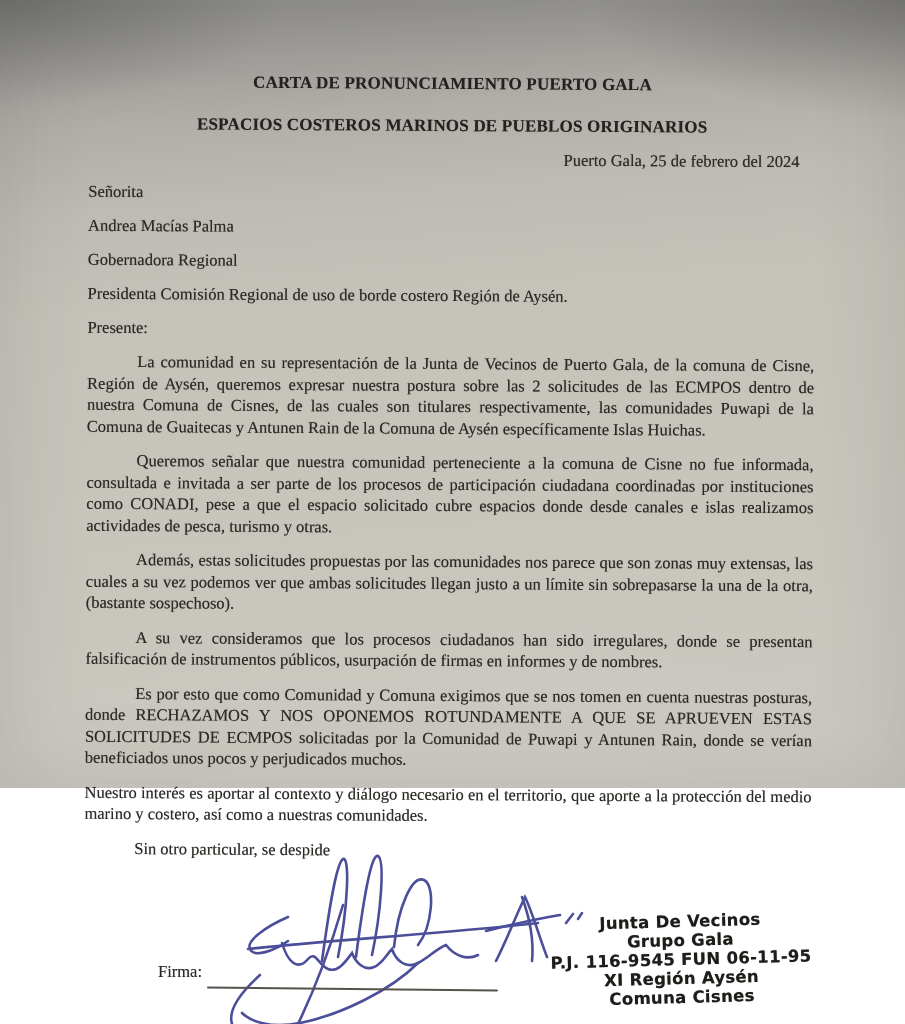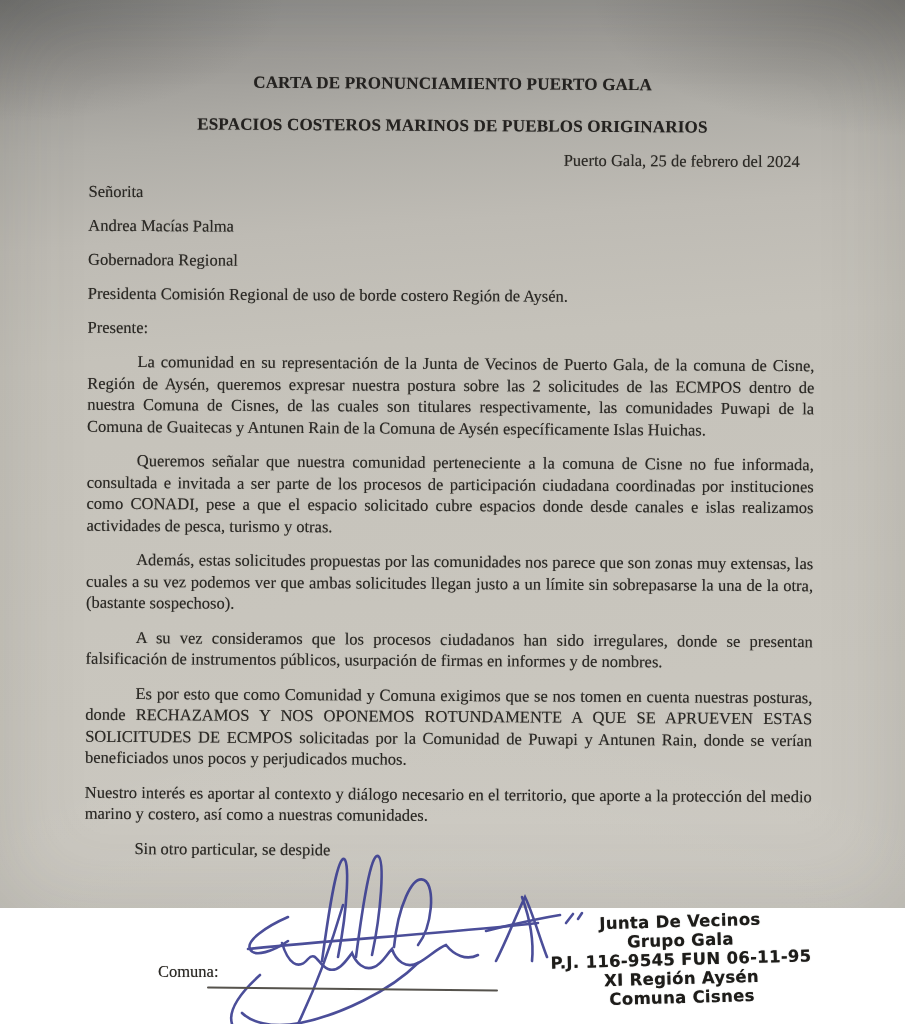--- a/index.html
+++ b/index.html
@@ -9,21 +9,21 @@
   body {
     font-family: "Liberation Serif", "DejaVu Serif", serif;
     position: relative;
   }
 
   
   .sheet {
     position: absolute;
     inset: 0;
     width: 905px;
-    height: 908px;
+    height: 788px;
     background:
       radial-gradient(42% 18% at 0% 0%,   rgba(52,52,50,0.30), rgba(52,52,50,0) 75%),
       radial-gradient(46% 20% at 100% 0%, rgba(52,52,50,0.33), rgba(52,52,50,0) 75%),
       radial-gradient(120% 55% at 50% 112%, rgba(255,255,248,0.10), rgba(255,255,248,0) 60%),
       linear-gradient(176deg,
         #8b8b89 0%,
         #9c9a96 7%,
         #b0aea8 16%,
         #bebbb4 26%,
         #c5c2ba 38%,
@@ -183,21 +183,21 @@
 
       <path d="M 326 116 C 338 92, 348 66, 355 52 C 362 66, 370 94, 377 112"></path>
       <path d="M 316 86 C 340 80, 366 74, 390 70"></path>
       <path d="M 352 52 C 360 74, 364 96, 362 116"></path>
 
       <path d="M 396 78 l 7 -9"></path>
       <path d="M 408 74 l 4 -6"></path>
     </g>
   </svg>
 
-  <span class="firma-label">Comuna:</span>
+  <span class="firma-label">Firma:</span>
   <div class="firma-line"></div>
 
   <div class="stamp">
     <div>Junta De Vecinos</div>
     <div>Grupo Gala</div>
     <div>P.J. 116-9545 FUN 06-11-95</div>
     <div>XI Región Aysén</div>
     <div>Comuna Cisnes</div>
   </div>
 

